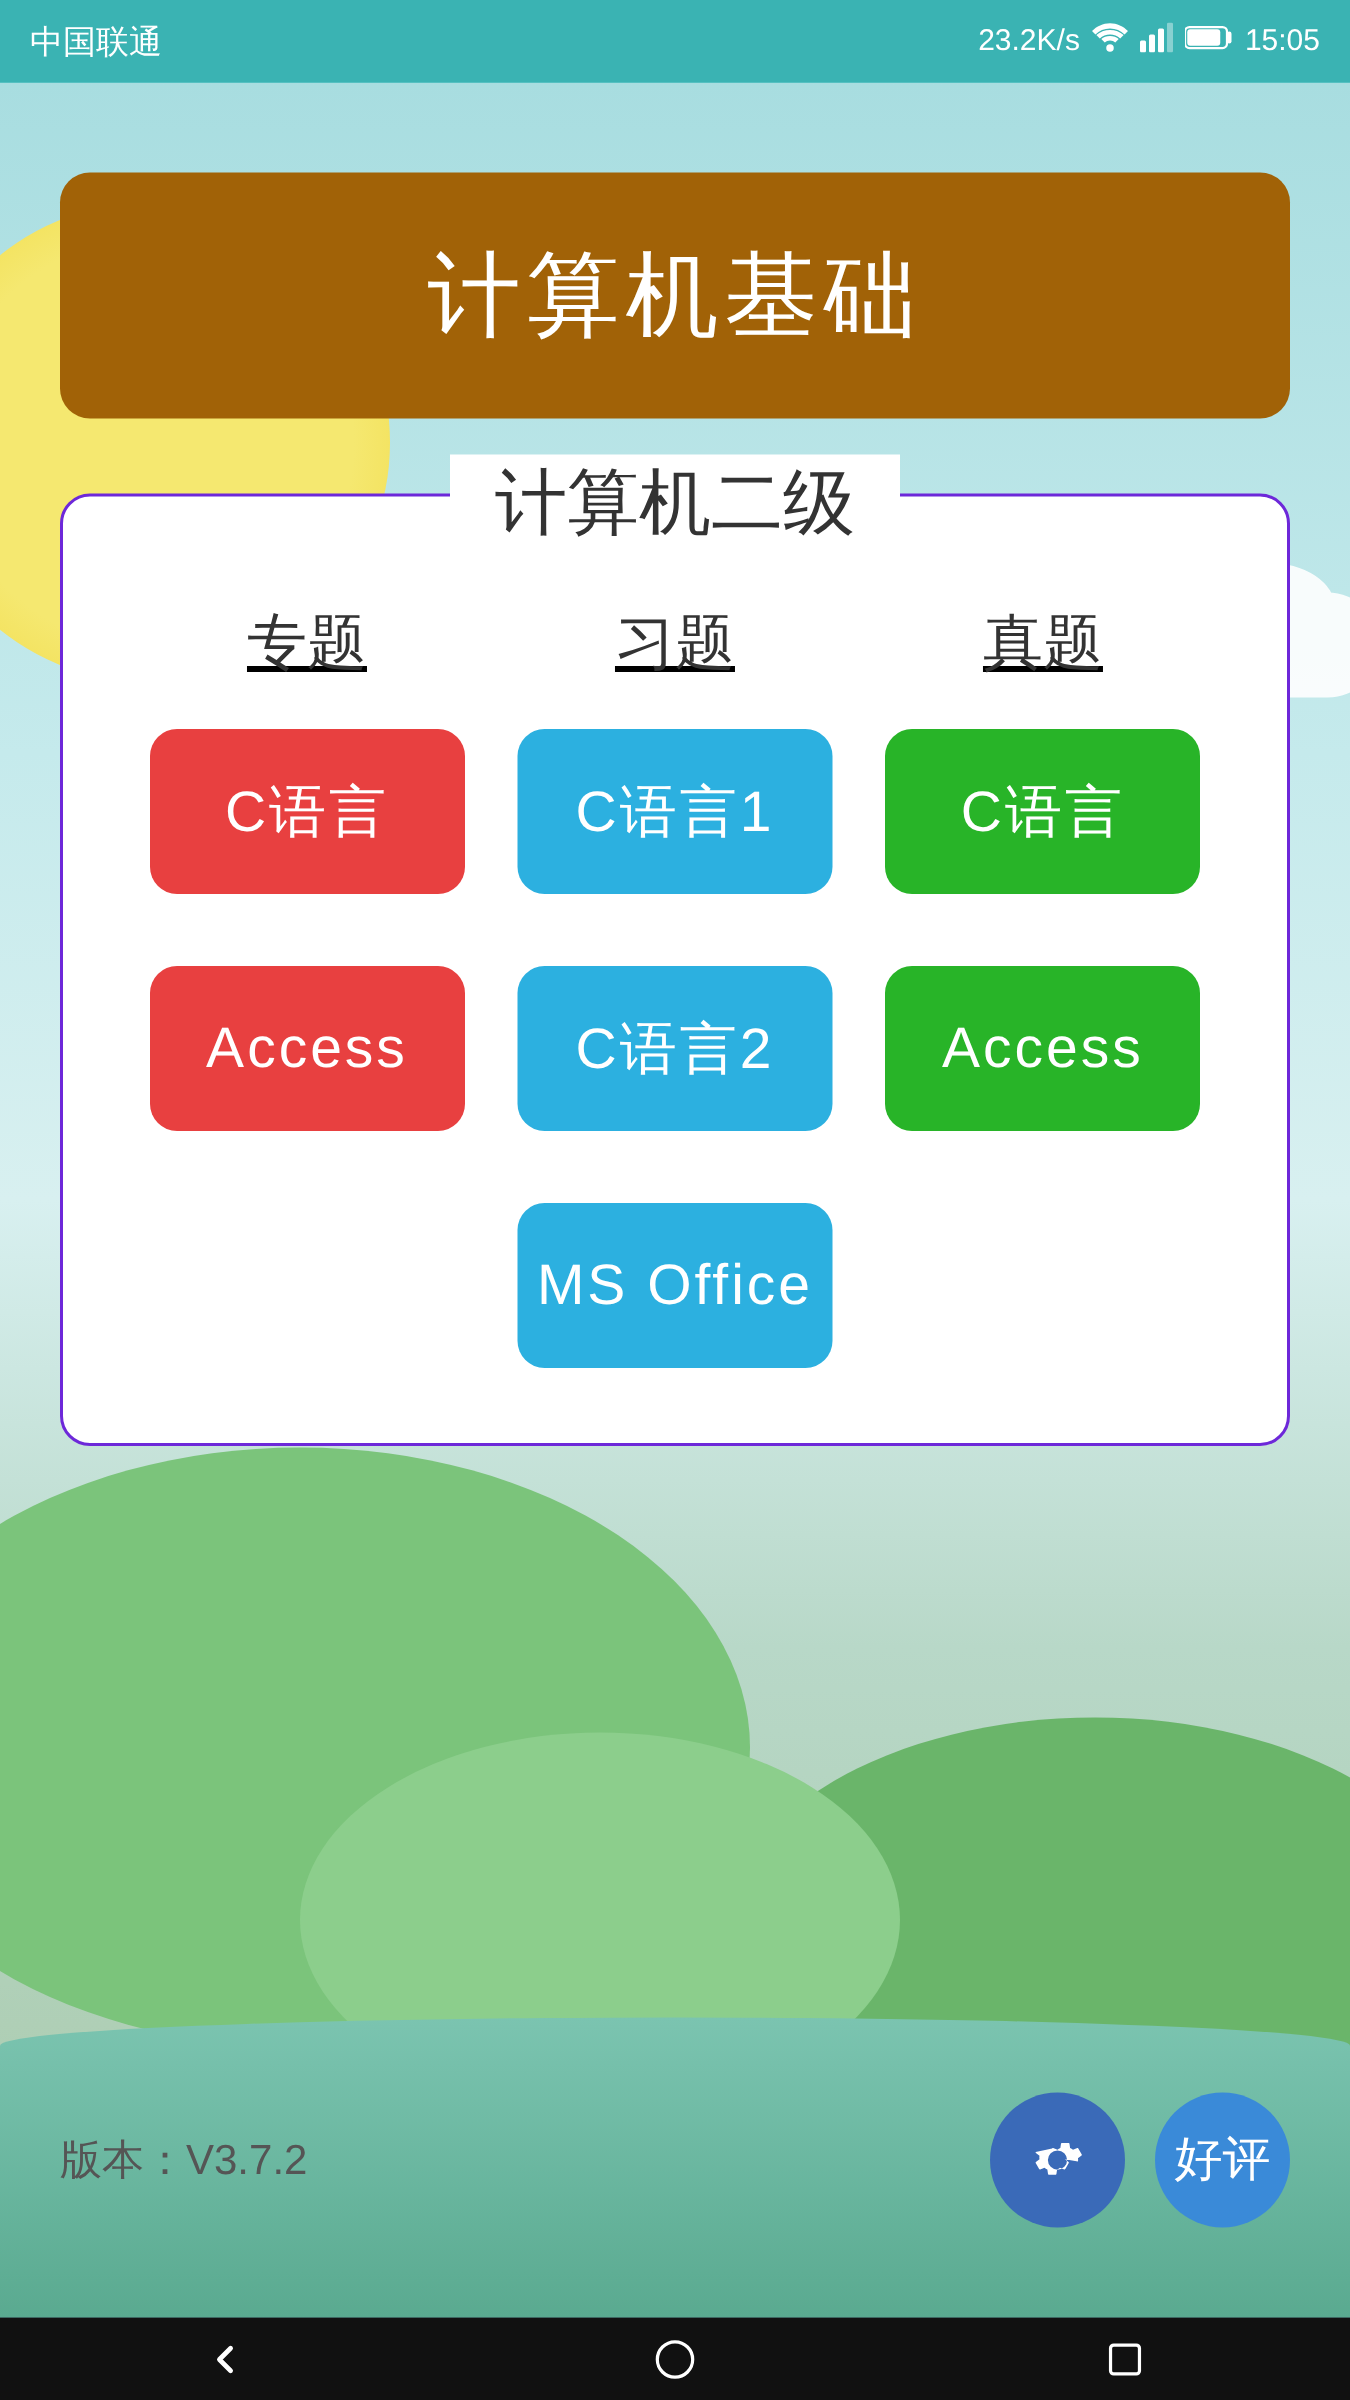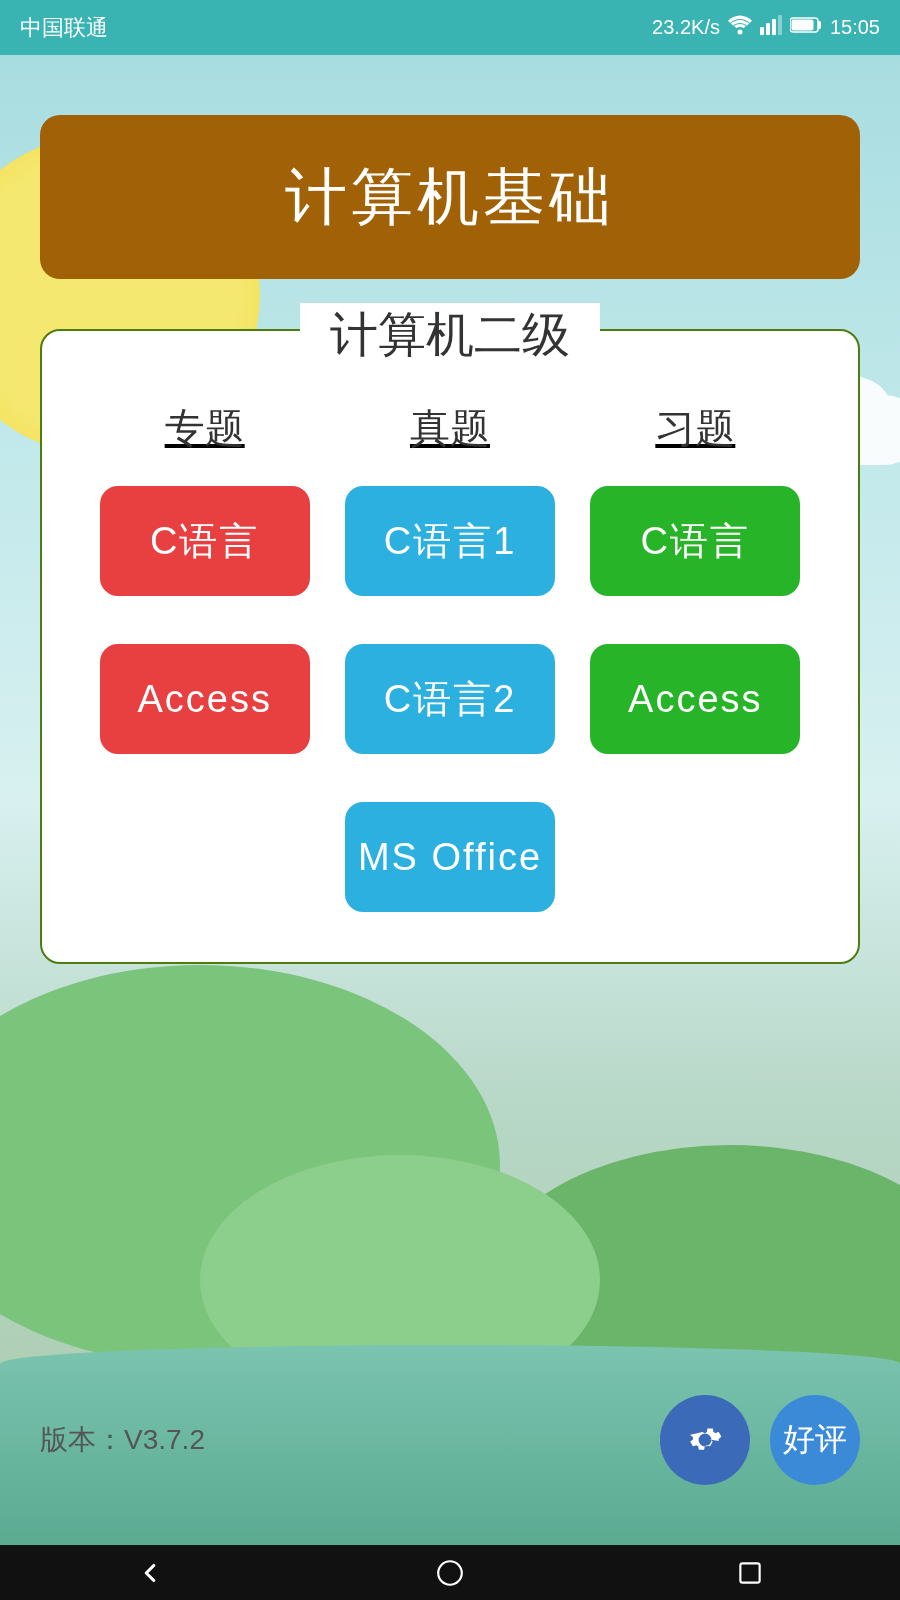--- a/index.html
+++ b/index.html
@@ -151,21 +151,21 @@
       font-size: 62px;
       font-weight: 400;
       letter-spacing: 4px;
     }
 
     
     .card {
       width: 820px;
       background: white;
       border-radius: 20px;
-      border: 2px solid #4d7c0f;
+      border: 2px solid #6d28d9;
       padding: 40px 40px 50px;
       position: relative;
     }
 
     
     .section-title-wrap {
       position: absolute;
       top: -28px;
       left: 50%;
       transform: translateX(-50%);
@@ -349,22 +349,22 @@
     <span class="title-banner-text">计算机基础</span>
   </div>
 
   <div class="card">
     <div class="section-title-wrap">
       <span class="section-title">计算机二级</span>
     </div>
 
     <div class="col-headers">
       <div class="col-header">专题</div>
+      <div class="col-header">习题</div>
       <div class="col-header">真题</div>
-      <div class="col-header">习题</div>
     </div>
 
     <div class="btn-grid">
 
       <div class="btn-col">
         <button class="grid-btn btn-red">C语言</button>
         <button class="grid-btn btn-red">Access</button>
       </div>
 
       <div class="btn-col">

